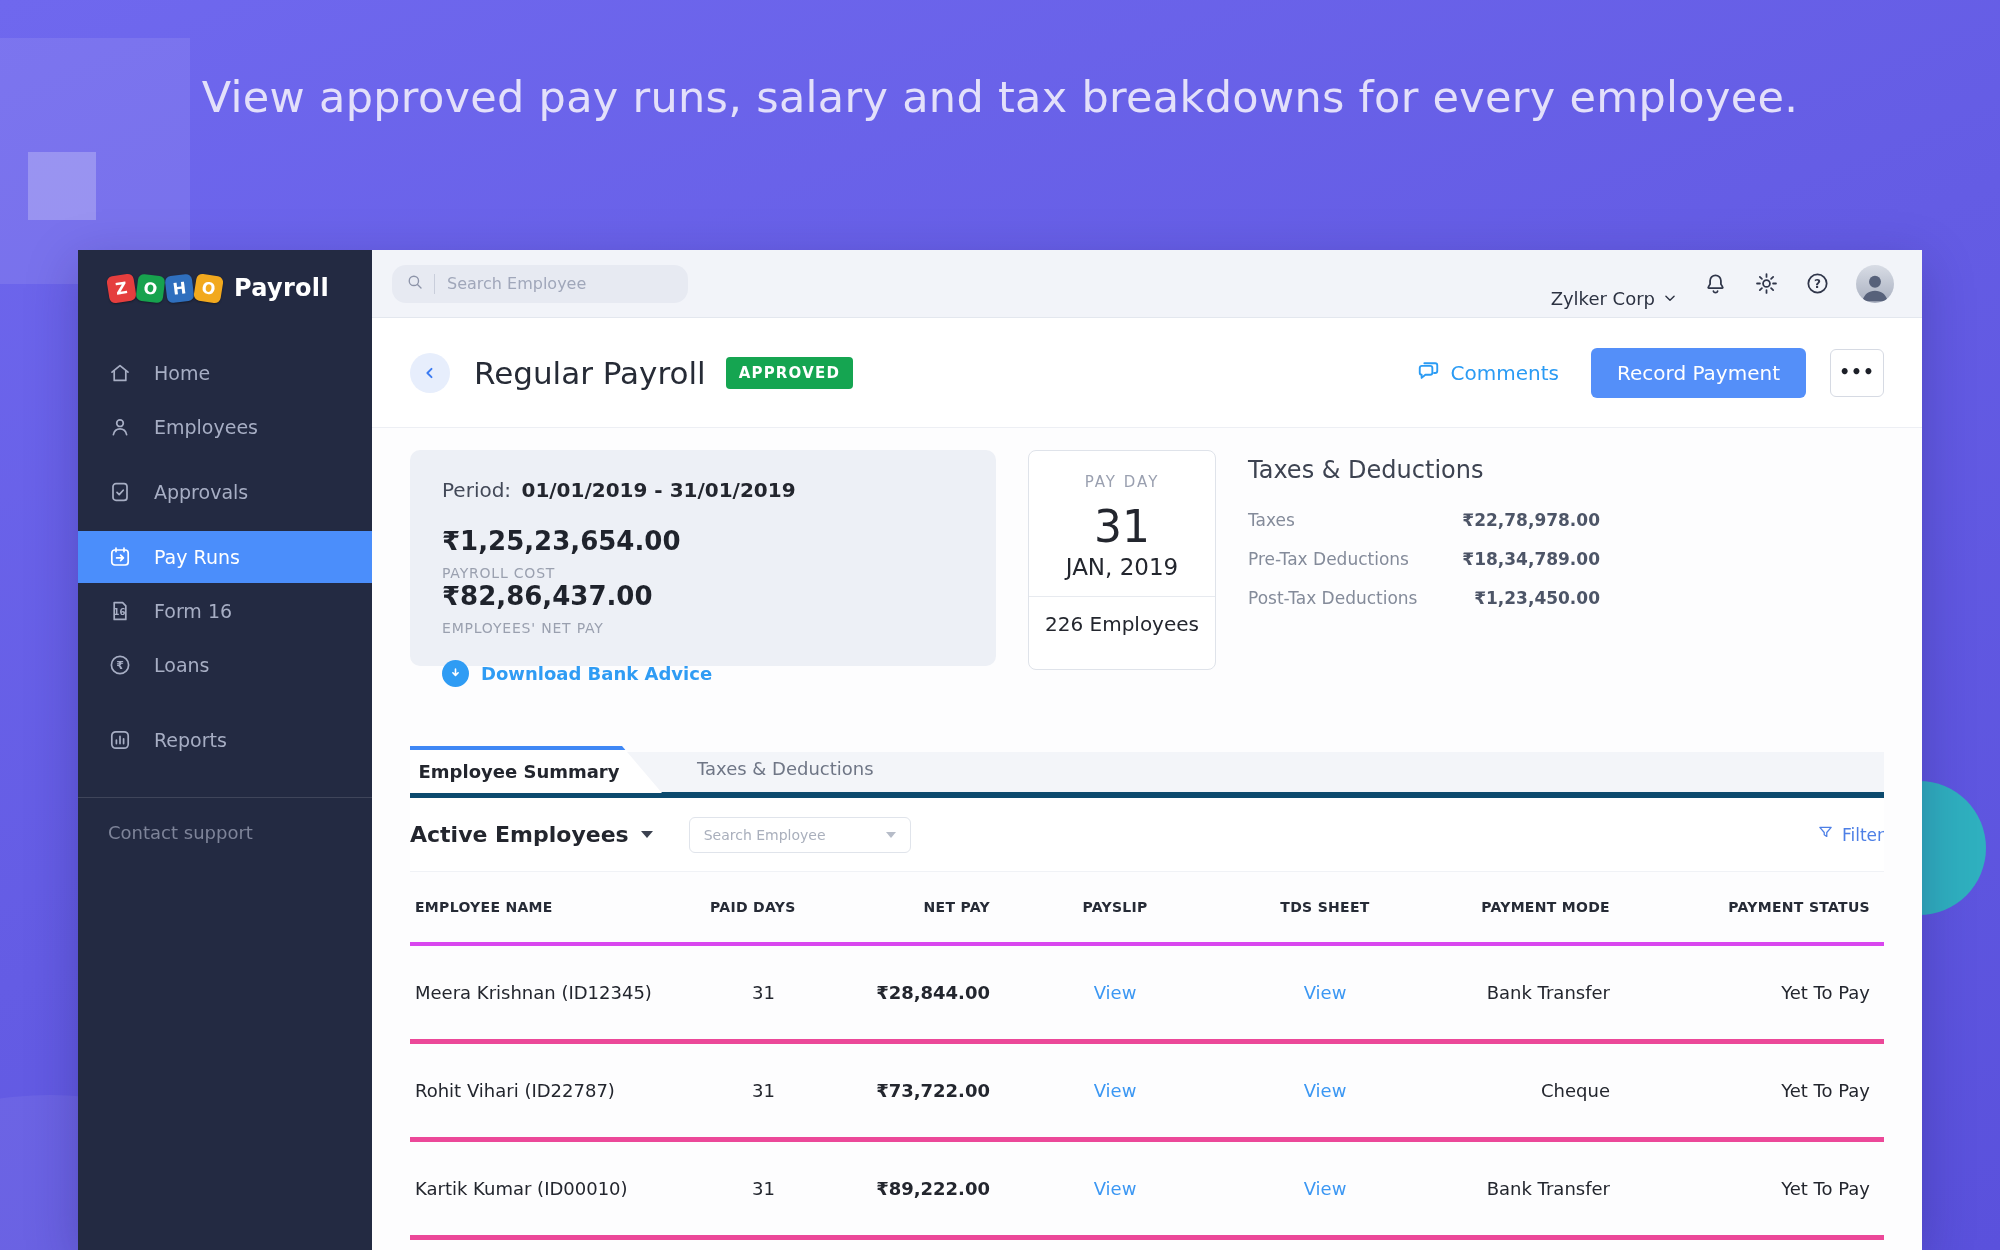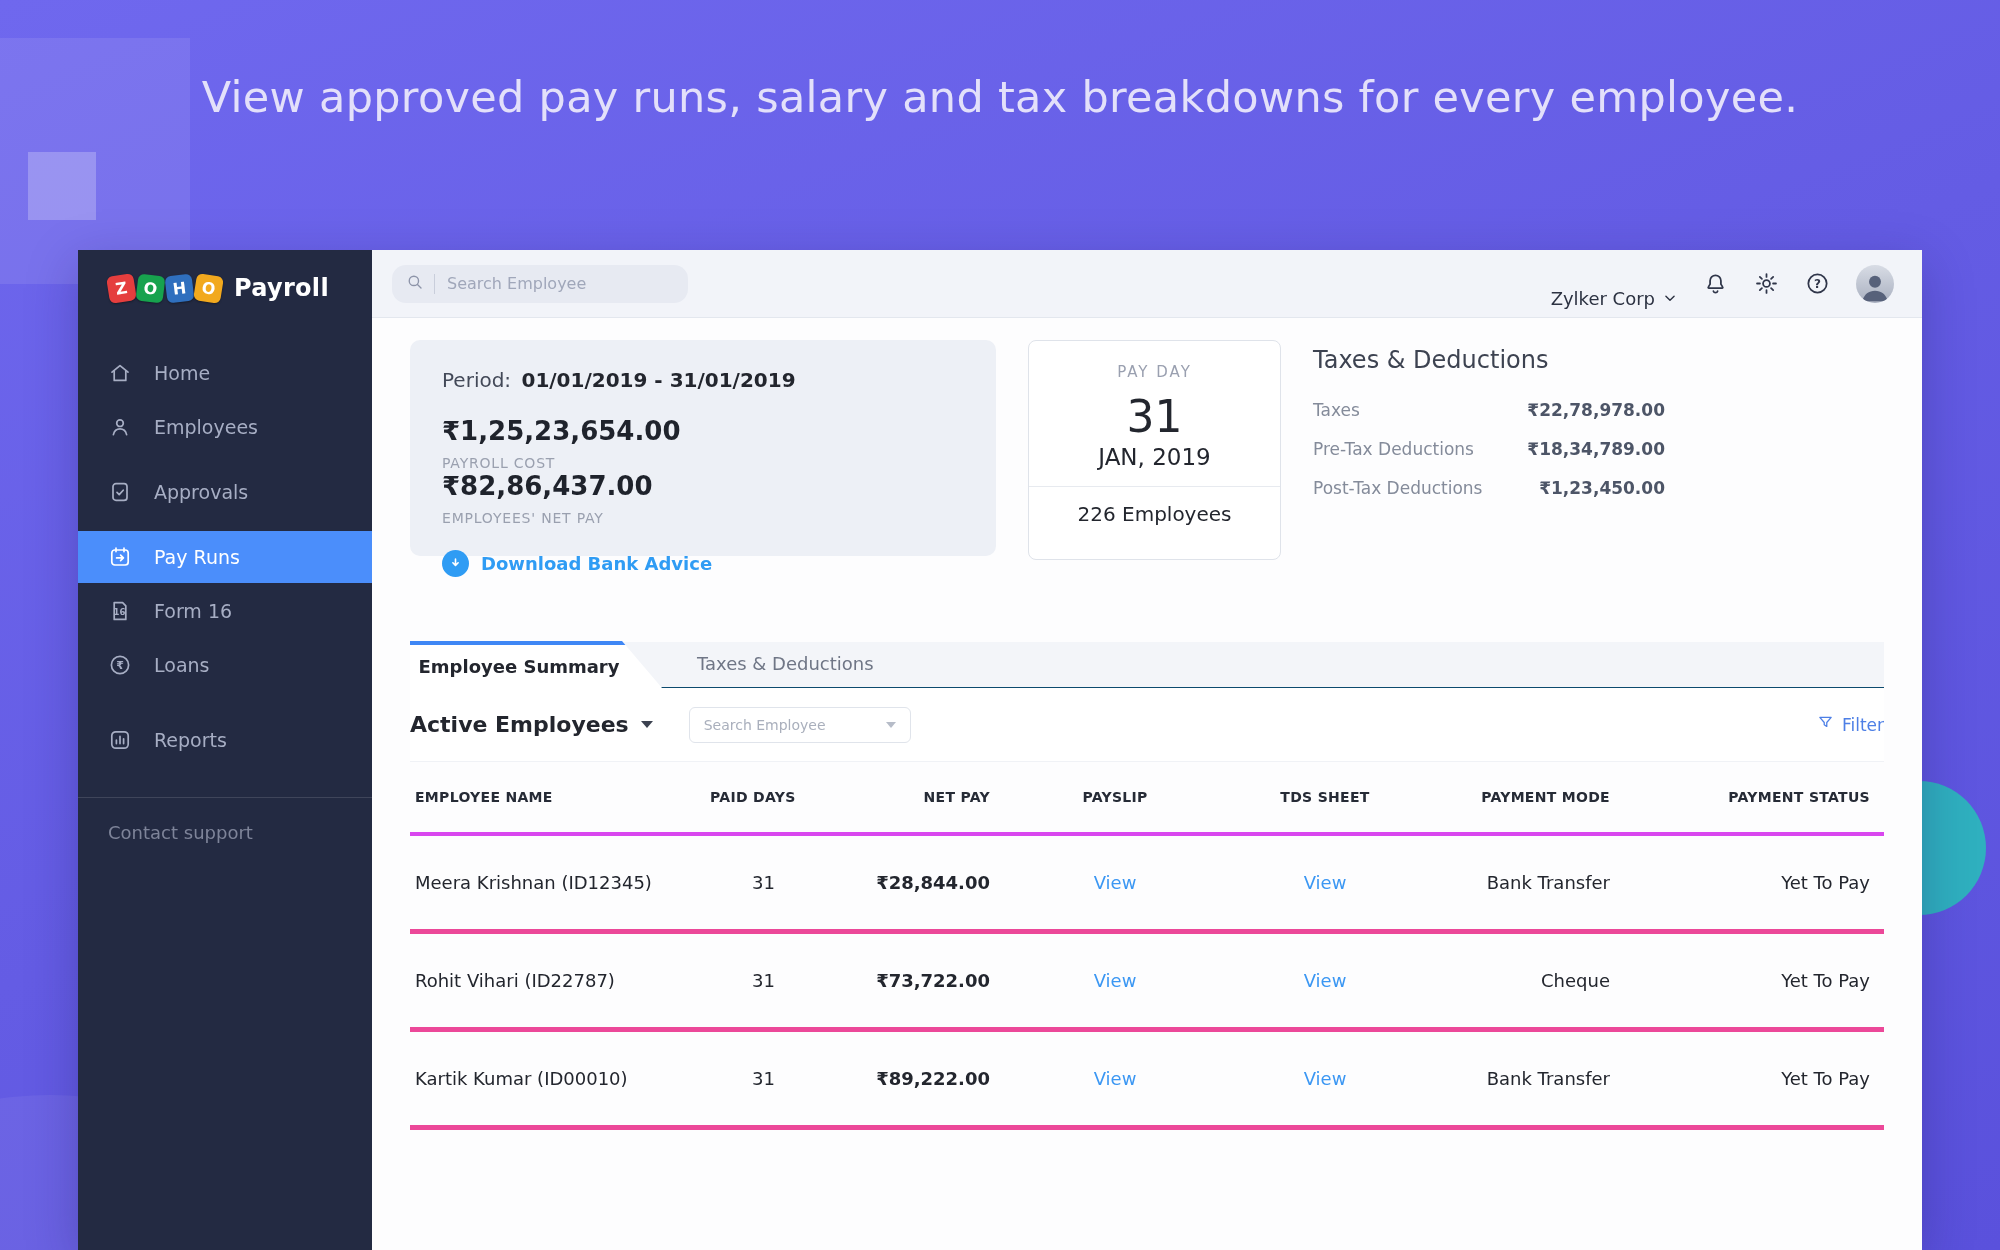--- a/index.html
+++ b/index.html
@@ -114,37 +114,37 @@
   .amt .val { font-size:26px; font-weight:700; color:#1f232c; }
   .amt .lbl { margin-top:9px; font-size:14px; color:#9aa0af; letter-spacing:.8px; }
   .download { display:flex; align-items:center; gap:12px; margin-top:24px; cursor:pointer; text-decoration:none; }
   .dl-ic {
     width:27px; height:27px; border-radius:50%; background:#2f9cf4;
     display:flex; align-items:center; justify-content:center;
   }
   .dl-ic svg { width:15px; height:15px; }
   .download span:last-child { color:#2f9cf4; font-size:18px; font-weight:700; }
   .payday-card {
-    margin-left:32px; width:253px; height:220px; background:#fff; border:1px solid #dfe3ea;
+    margin-left:32px; width:188px; height:220px; background:#fff; border:1px solid #dfe3ea;
     border-radius:8px; text-align:center; padding-top:22px;
   }
   .pd-label { font-size:15px; color:#9aa0b0; letter-spacing:2px; }
   .pd-day { font-size:44px; color:#23262e; margin-top:10px; }
   .pd-month { font-size:23px; color:#23262e; margin-top:2px; }
   .pd-div { border-top:1px solid #e7eaef; margin-top:16px; }
   .pd-emp { font-size:20px; color:#23262e; padding:15px 0; }
   .taxes { margin-left:32px; padding-top:6px; }
   .taxes h2 { font-size:24px; font-weight:400; color:#3d4351; margin-bottom:26px; }
   .tax-row { width:352px; display:flex; justify-content:space-between; margin-bottom:19px; }
   .tax-row .tl { font-size:17px; color:#848b9a; }
   .tax-row .tv { font-size:17px; font-weight:700; color:#4d5567; }
   
   .tabbar {
     margin-top:82px; height:46px; flex:0 0 46px; display:flex; align-items:flex-end;
-    background:#f3f5f9; border-bottom:1px solid #0c4a6e; position:relative;
+    background:#f3f5f9; border-bottom:6px solid #0c4a6e; position:relative;
   }
   .tab-active {
     width:252px; height:47px; margin-bottom:-1px; background:#fff;
     border-top:4px solid #3f87f5;
     clip-path:polygon(0 0,212px 0,252px 100%,0 100%);
     display:flex; align-items:center; justify-content:center; padding-right:34px;
     font-size:18px; font-weight:700; color:#23262e; cursor:pointer; z-index:1;
   }
   .tab-plain { line-height:46px; padding-left:35px; font-size:18px; color:#6f7686; cursor:pointer; }
   
@@ -300,20 +300,40 @@
             </span>
           <span class="avatar">
               <svg viewBox="0 0 40 40">
                 <circle cx="20" cy="15" r="7" fill="#57617a"></circle>
                 <path d="M5 38c2-8.5 8-12.5 15-12.5S33 29.5 35 38z" fill="#57617a"></path>
               </svg>
             </span>
         </div>
       </div>
 
+      <div class="page-header">
+        <button class="back">
+            <svg viewBox="0 0 24 24" fill="none" stroke="#3b7bf2" stroke-width="2.6" stroke-linecap="round" stroke-linejoin="round">
+              <path d="M14 6.5 8.5 12l5.5 5.5"></path>
+            </svg>
+          </button>
+        <h1 class="page-title">Regular Payroll</h1>
+        <span class="badge">APPROVED</span>
+        <div class="header-right">
+          <a class="comments">
+            <span><svg viewBox="0 0 24 24" fill="none" stroke="#2a9bf4" stroke-width="1.8" stroke-linecap="round" stroke-linejoin="round">
+                  <path d="M8 5h10.4a2 2 0 0 1 2 2v5.4a2 2 0 0 1-2 2h-1.1"></path>
+                  <path d="M3.6 9.6a2 2 0 0 1 2-2h8.1a2 2 0 0 1 2 2v4.5a2 2 0 0 1-2 2H9l-3.6 3v-3a2 2 0 0 1-1.8-2z"></path>
+                </svg></span>
+            <span>Comments</span>
+          </a>
+          <button class="record">Record Payment</button>
+          <button class="more">•••</button>
+        </div>
+      </div>
 
       <div class="content">
         <div class="summary">
           <div class="period-card">
             <div class="period-line">
               <span>Period:</span>
               <b>01/01/2019 - 31/01/2019</b>
             </div>
             <div class="amounts">
               <div class="amt">

